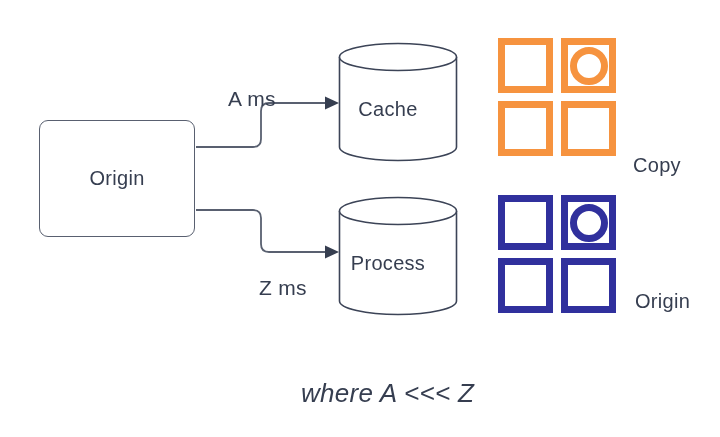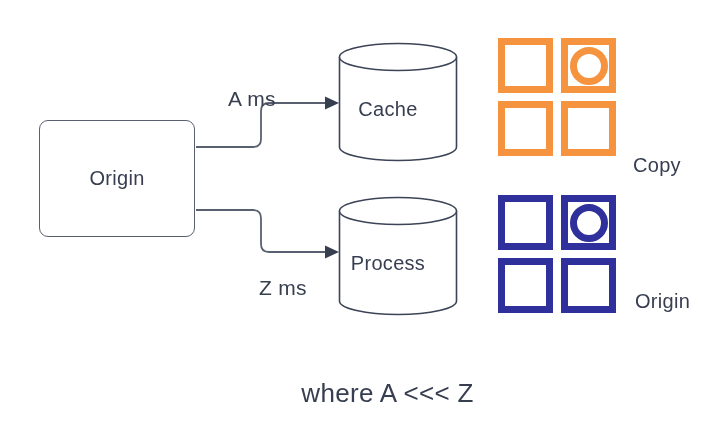--- a/index.html
+++ b/index.html
@@ -96,20 +96,21 @@
   .label-copy { left: 633px; top: 130px; margin-top: 24px; }
   .label-origin { left: 635px; top: 290px; }
   .caption {
     position: absolute;
     left: 0; right: 0;
     top: 378px;
     padding-left: 55px;
     text-align: center;
     font-size: 26px;
     letter-spacing: 0.3px;
+    font-style: italic;
   }
 </style>
 </head>
 <body>
 
 <div class="canvas">
 
   <svg class="connectors" viewBox="0 0 720 437">
     <g>
       <path d="M196,147 H253 Q261,147 261,139 V111 Q261,103 269,103 H326" fill="none" stroke="#596070" stroke-width="1.8" stroke-linejoin="round"></path>

